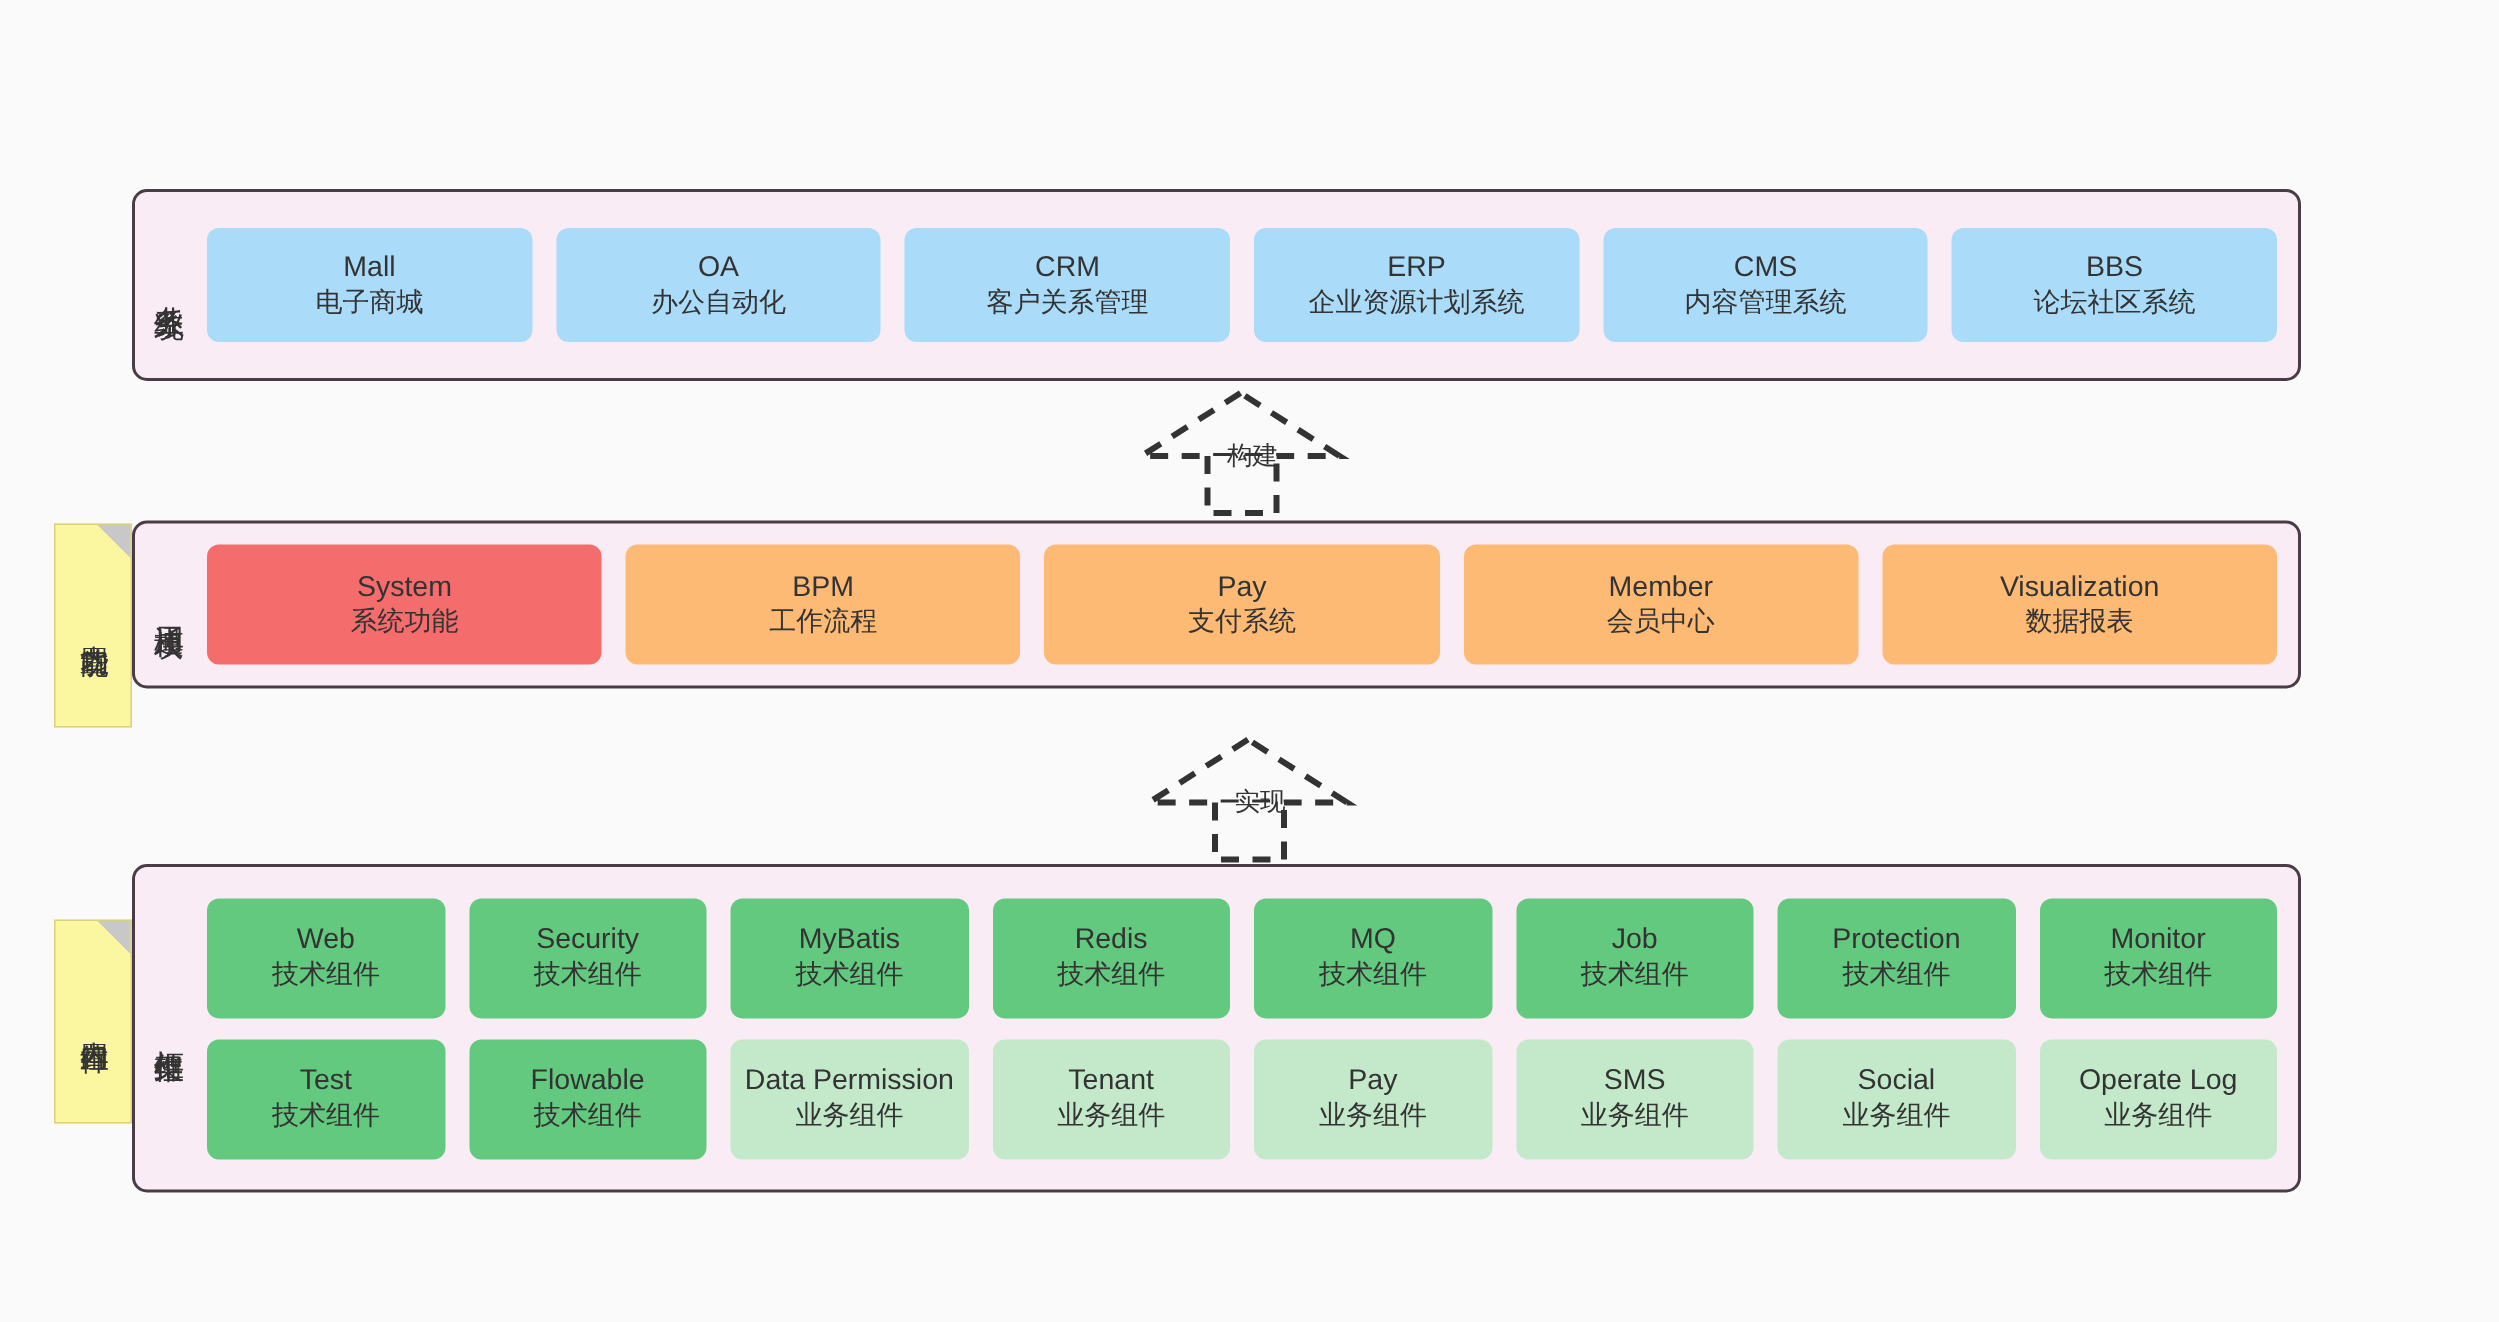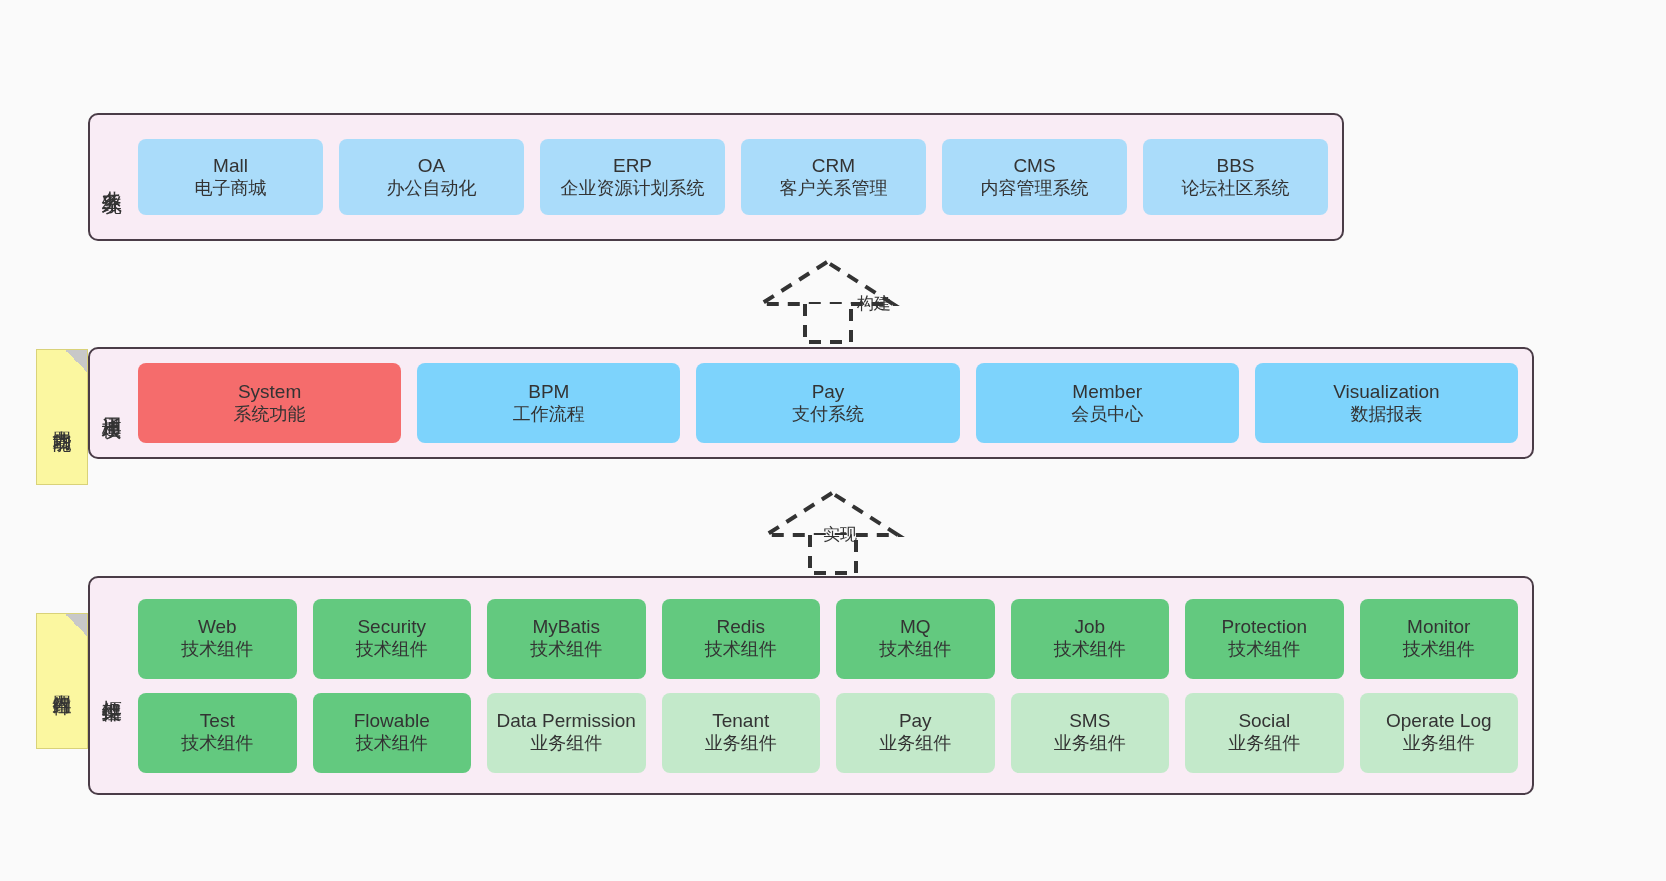--- a/index.html
+++ b/index.html
@@ -68,33 +68,33 @@
     justify-content: center;
     text-align: center;
     color: #333;
     padding: 6px 6px;
     line-height: 1.2;
   }
   .cell .t1 { font-size: 19px; }
   .cell .t2 { font-size: 18px; }
 
   
-  #layer-business { left: 88px; top: 113px; width: 1256px; height: 128px; align-items: center; }
+  #layer-business { left: 88px; top: 126px; width: 1446px; height: 128px; align-items: center; }
   #layer-business .row { height: 76px; }
 
   #layer-modules { left: 88px; top: 347px; width: 1446px; height: 112px; }
   #layer-modules .row { height: 80px; }
 
   #layer-framework { left: 88px; top: 576px; width: 1446px; height: 219px; justify-content: center; }
   #layer-framework .row { height: 80px; }
 
   
   .c-blue   { background: #aadcfa; }
   .c-red    { background: #f56c6c; }
-  .c-pink   { background: #7dd3fc; }
+  .c-pink   { background: #fdba74; }
   .c-green  { background: #63c97f; }
   .c-lgreen { background: #c3e9ca; }
 
   
   .note {
     position: absolute;
     box-sizing: border-box;
     background: #fbf7a0;
     border: 1px solid #d9d279;
     display: flex;
@@ -125,21 +125,21 @@
   .arrow svg { display: block; overflow: visible; }
   .arrow-label {
     position: absolute;
     font-size: 17px;
     color: #333;
     background: transparent;
     white-space: nowrap;
   }
 
   #arrow-build   { left: 755px; top: 256px; width: 150px; height: 88px; }
-  #arrow-build .arrow-label  { left: 63px; top: 36px; margin-left: 39px; }
+  #arrow-build .arrow-label  { left: 63px; top: 36px; }
   #arrow-impl    { left: 760px; top: 487px; width: 150px; height: 88px; }
   #arrow-impl .arrow-label   { left: 63px; top: 36px; }
 </style>
 </head>
 <body>
 
 <div class="canvas">
 
   <div class="layer" id="layer-business">
     <div class="layer-title">业务系统</div>
@@ -147,26 +147,26 @@
       <div class="row">
         <div class="cell c-blue">
           <span class="t1">Mall</span>
           <span class="t2">电子商城</span>
         </div>
         <div class="cell c-blue">
           <span class="t1">OA</span>
           <span class="t2">办公自动化</span>
         </div>
         <div class="cell c-blue">
+          <span class="t1">CRM</span>
+          <span class="t2">客户关系管理</span>
+        </div>
+        <div class="cell c-blue">
           <span class="t1">ERP</span>
           <span class="t2">企业资源计划系统</span>
-        </div>
-        <div class="cell c-blue">
-          <span class="t1">CRM</span>
-          <span class="t2">客户关系管理</span>
         </div>
         <div class="cell c-blue">
           <span class="t1">CMS</span>
           <span class="t2">内容管理系统</span>
         </div>
         <div class="cell c-blue">
           <span class="t1">BBS</span>
           <span class="t2">论坛社区系统</span>
         </div>
       </div>

